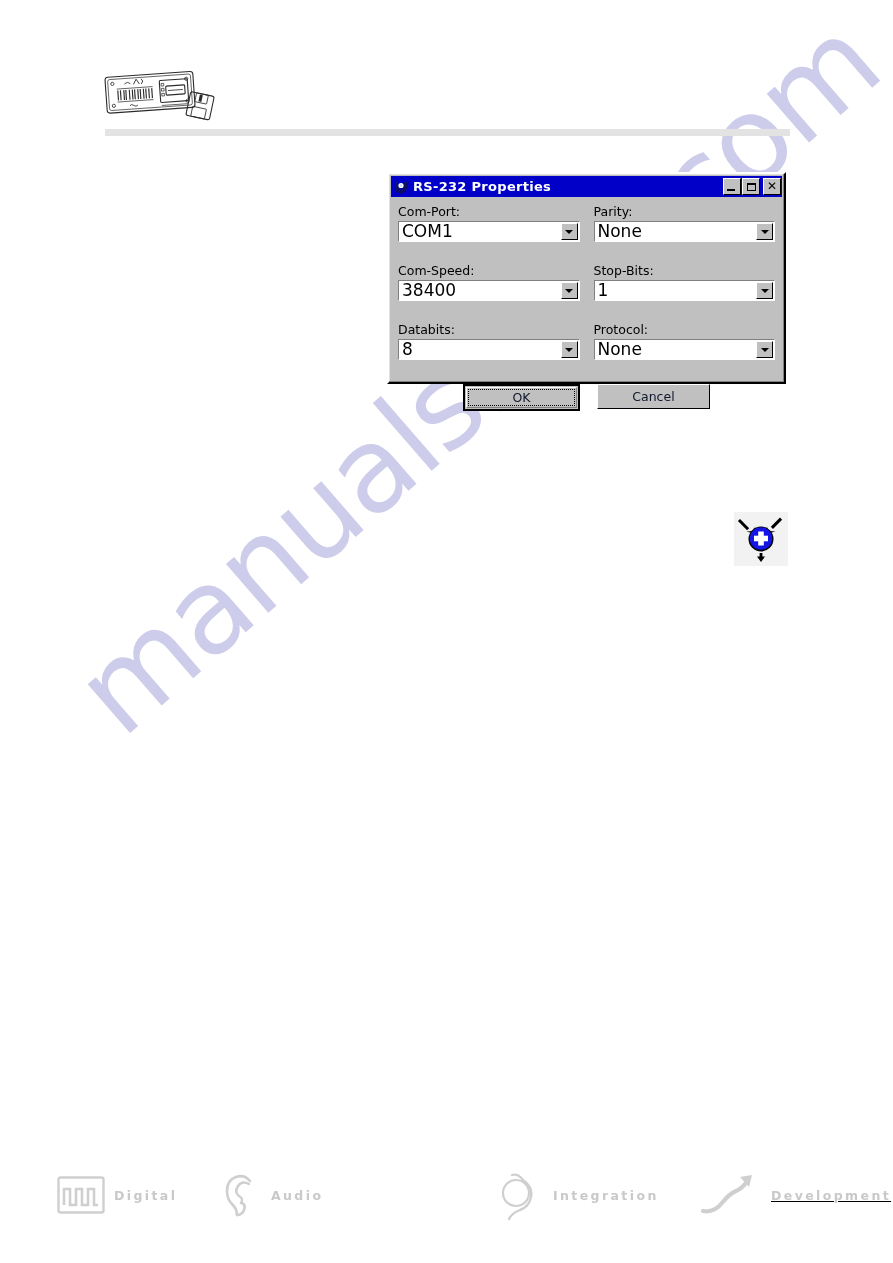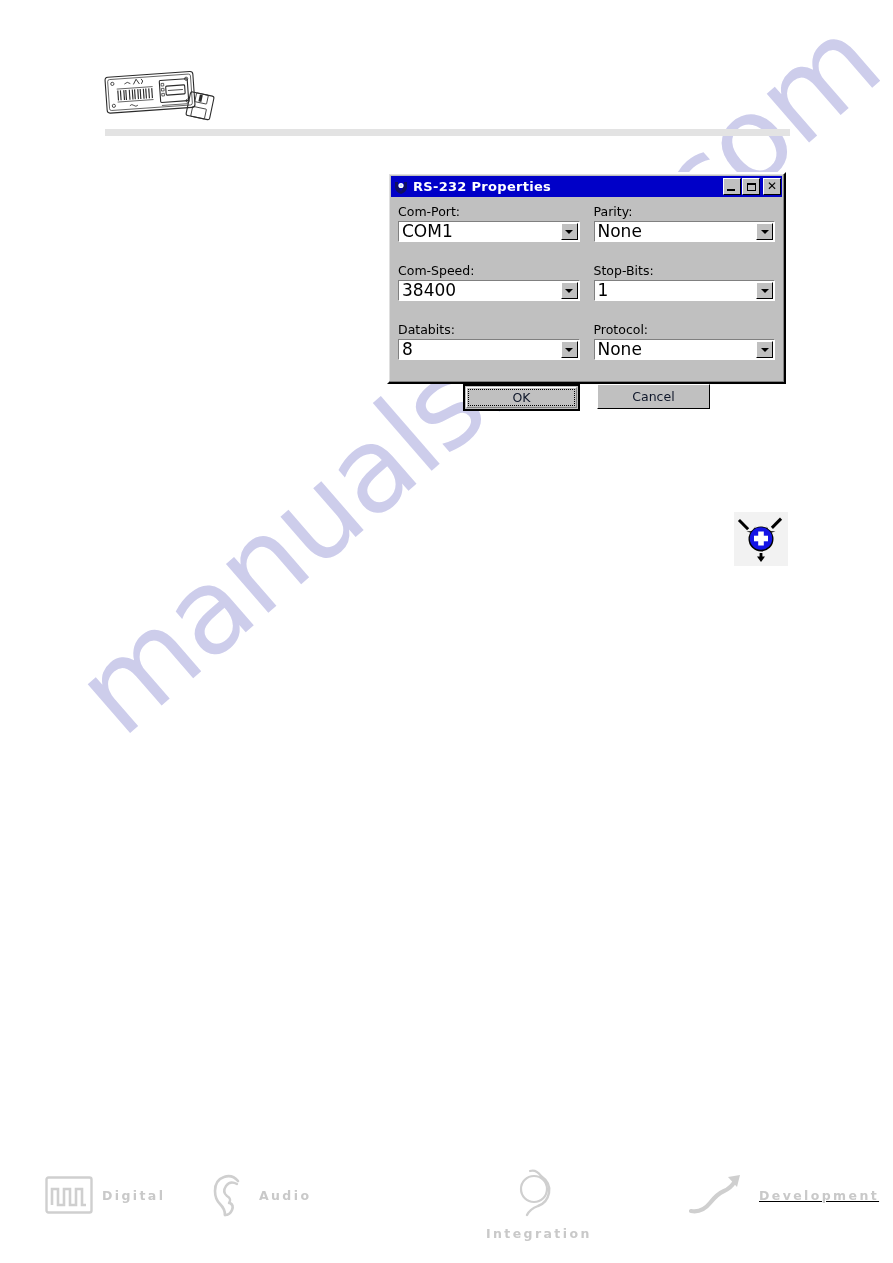--- a/index.html
+++ b/index.html
@@ -262,21 +262,21 @@
     top: 512px;
     width: 54px;
     height: 54px;
     z-index: 4;
     background: #f2f2f2;
   }
 
   
   #footer {
     position: absolute;
-    left: 0;
+    left: 12px;
     top: 1165px;
     width: 763px;
     height: 62px;
     z-index: 3;
   }
   .footer-item {
     position: absolute;
     display: flex;
     align-items: center;
     gap: 9px;
@@ -288,21 +288,21 @@
     font-weight: 700;
     color: #c9c9c9;
     font-family: "DejaVu Sans", sans-serif;
     letter-spacing: 2.4px;
     white-space: nowrap;
   }
   .footer-icon { display: block; flex: 0 0 auto; }
   #fi-digital { left: 45px; }
   #fi-audio { left: 208px; }
   #fi-video { left: 340px; }
-  #fi-integration { left: 486px; flex-direction: column; }
+  #fi-integration { left: 486px; }
   #fi-development { left: 688px; text-decoration: underline; }
 </style>
 </head>
 <body>
 
 <div id="watermark">
   <div class="wm-text">manualshive.com</div>
 </div>
 
 <div id="header-art">

